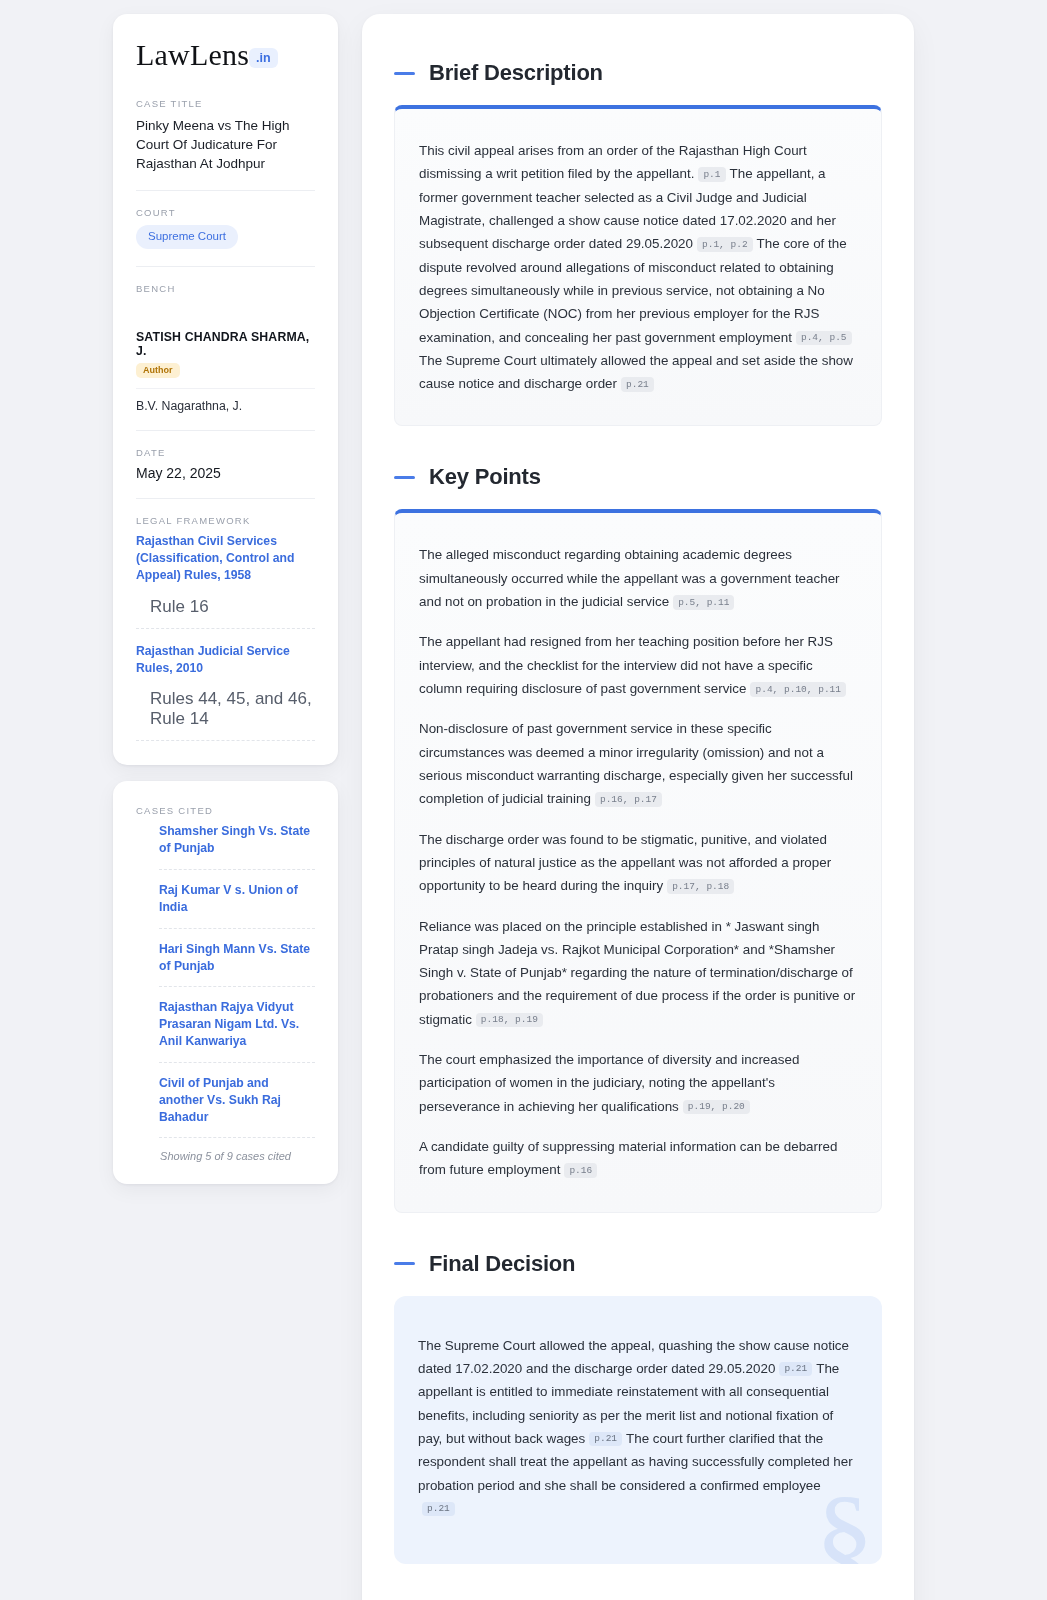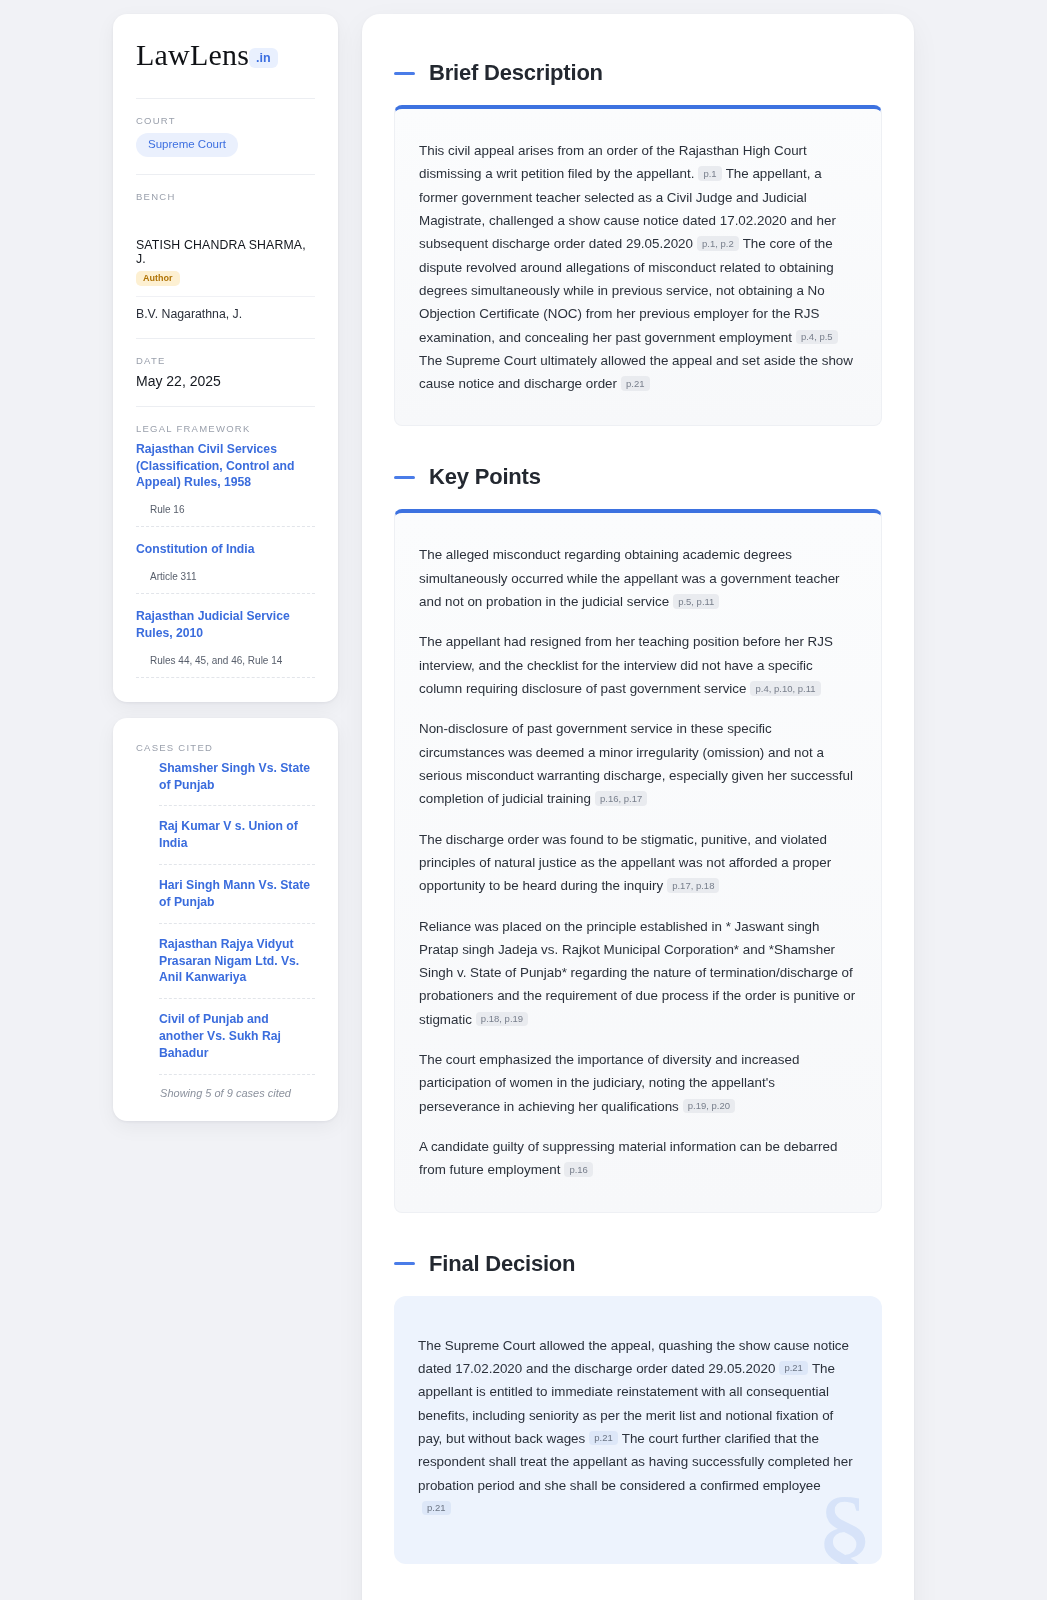--- a/index.html
+++ b/index.html
@@ -90,21 +90,21 @@
     font-size: 11.5px;
     color: #3d6fe0;
     background: #eaf0fd;
     border-radius: 999px;
     padding: 5px 12px;
     line-height: 1.2;
   }
 
   .judge-primary {
     font-size: 12.3px;
-    font-weight: 400;
+    font-weight: 700;
     color: #11151c;
     letter-spacing: .15px;
     margin-top: 36px;
   }
   .badge-author {
     display: inline-block;
     margin-top: 5px;
     font-size: 9px;
     font-weight: 700;
     color: #b07407;
@@ -130,21 +130,21 @@
   }
 
   .fw-title {
     font-size: 12.2px;
     font-weight: 700;
     color: #3a6cdd;
     line-height: 1.38;
     margin-bottom: 13px;
   }
   .fw-sub {
-    font-size: 10px;
+    font-size: 17px;
     color: #575e6b;
     padding-left: 14px;
     padding-bottom: 11px;
     border-bottom: 1px dashed #e2e5ea;
     margin-bottom: 14px;
   }
   .fw-sub.last { margin-bottom: 0; }
 
   
   .cases-card { padding: 24px 23px 22px 23px; }
@@ -245,37 +245,42 @@
     font-size: 9.5px;
     color: #777e8b;
     background: #e9ebef;
     border-radius: 4px;
     padding: 2.5px 5px;
     line-height: 1;
     margin: 0 4px;
     vertical-align: 1.5px;
     white-space: nowrap;
     cursor: pointer;
+    font-family: Liberation Mono, monospace;
   }
   .panel.decision .cite { background: #dde7f8; color: #6b7483; }
 </style>
 </head>
 <body>
 
 <div class="page">
 
   <aside class="sidebar">
 
     <section class="card">
 
       <div class="brand">
         <span class="brand-name">LawLens</span>
         <span class="brand-tld">.in</span>
       </div>
 
+      <div>
+        <div class="meta-label">CASE TITLE</div>
+        <div class="case-title">Pinky Meena vs The High Court Of Judicature For Rajasthan At Jodhpur</div>
+      </div>
 
       <hr class="divider">
 
       <div>
         <div class="meta-label">COURT</div>
         <span class="pill-court">Supreme Court</span>
       </div>
 
       <hr class="divider">
 
@@ -297,24 +302,20 @@
       </div>
 
       <hr class="divider">
 
       <div>
         <div class="meta-label">LEGAL FRAMEWORK</div>
 
         <div>
           <div class="fw-title">Rajasthan Civil Services (Classification, Control and Appeal) Rules, 1958</div>
           <div class="fw-sub">Rule 16</div>
-        </div>
-        <div>
-          <div class="fw-title">Constitution of India</div>
-          <div class="fw-sub">Article 311</div>
         </div>
         <div>
           <div class="fw-title">Rajasthan Judicial Service Rules, 2010</div>
           <div class="fw-sub last">Rules 44, 45, and 46, Rule 14</div>
         </div>
       </div>
 
     </section>
 
     <section class="card cases-card">

